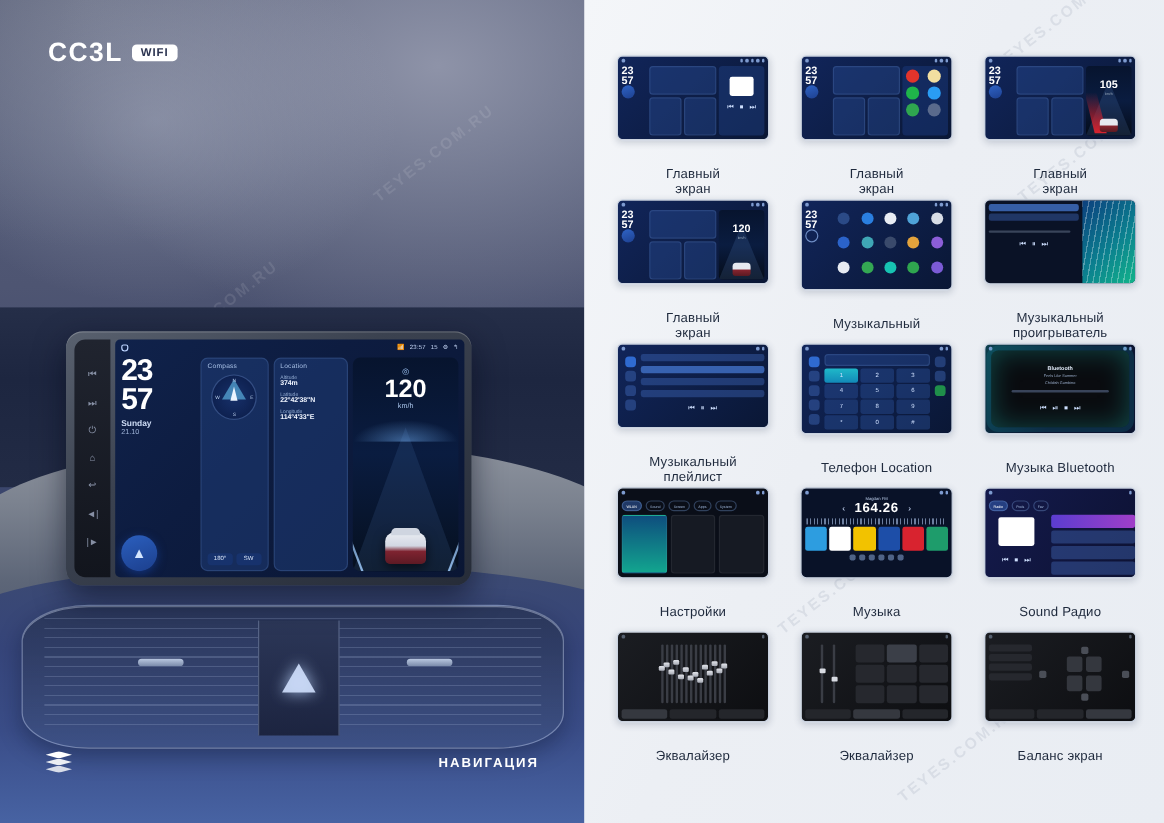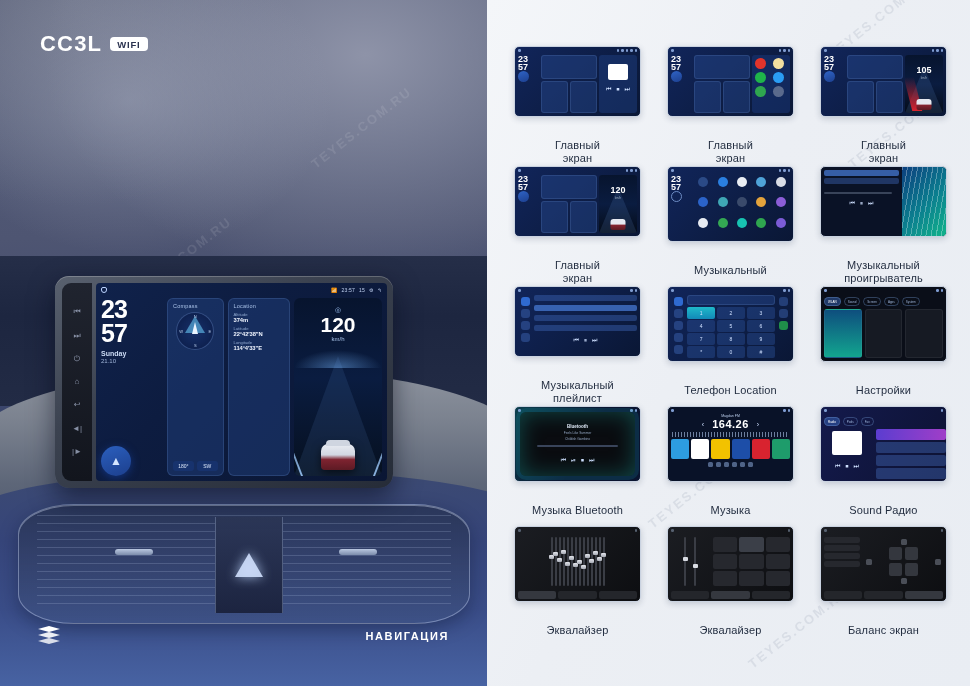--- a/index.html
+++ b/index.html
@@ -790,49 +790,20 @@
             </div>
           </div>
         </div>
         <div class="cap">
           <div>Телефон Location</div>
           <div></div>
         </div>
       </div>
 
       <div class="cell">
-        <div class="thumb" style="background:#0a0e18">
-          <div class="t-sb">
-            <span class="d"></span>
-              <span class="sp"></span>
-            <span class="d"></span>
-              <span class="d"></span>
-          </div>
-          <div style="display:flex;flex-direction:column;height:calc(100% - 7px)">
-            <div class="t-tabs">
-              <span class="t-tab act">WLAN</span>
-              <span class="t-tab">Sound</span>
-              <span class="t-tab">Screen</span>
-              <span class="t-tab">Apps</span>
-              <span class="t-tab">System</span>
-            </div>
-            <div class="t-tiles">
-              <span class="t-tile wifi"></span>
-              <span class="t-tile"></span>
-              <span class="t-tile"></span>
-            </div>
-          </div>
-        </div>
-        <div class="cap">
-          <div>Настройки</div>
-          <div></div>
-        </div>
-      </div>
-
-      <div class="cell">
         <div class="thumb" style="background:linear-gradient(120deg,#0d3f4e,#0a1430 55%,#0a1430)">
           <div class="t-sb">
             <span class="d"></span>
               <span class="sp"></span>
             <span class="d"></span>
               <span class="d"></span>
           </div>
           <div class="t-btm">
             <div class="tt">Bluetooth</div>
             <div class="st">Feels Like Summer</div>
@@ -841,20 +812,49 @@
             <div class="t-ctrls">
               <span>⏮</span>
               <span>⏯</span>
               <span>⏹</span>
               <span>⏭</span>
             </div>
           </div>
         </div>
         <div class="cap">
           <div>Музыка Bluetooth</div>
+          <div></div>
+        </div>
+      </div>
+
+      <div class="cell">
+        <div class="thumb" style="background:#0a0e18">
+          <div class="t-sb">
+            <span class="d"></span>
+              <span class="sp"></span>
+            <span class="d"></span>
+              <span class="d"></span>
+          </div>
+          <div style="display:flex;flex-direction:column;height:calc(100% - 7px)">
+            <div class="t-tabs">
+              <span class="t-tab act">WLAN</span>
+              <span class="t-tab">Sound</span>
+              <span class="t-tab">Screen</span>
+              <span class="t-tab">Apps</span>
+              <span class="t-tab">System</span>
+            </div>
+            <div class="t-tiles">
+              <span class="t-tile wifi"></span>
+              <span class="t-tile"></span>
+              <span class="t-tile"></span>
+            </div>
+          </div>
+        </div>
+        <div class="cap">
+          <div>Настройки</div>
           <div></div>
         </div>
       </div>
 
       <div class="cell">
         <div class="thumb" style="background:#091228">
           <div class="t-sb">
             <span class="d"></span>
               <span class="sp"></span>
             <span class="d"></span>

